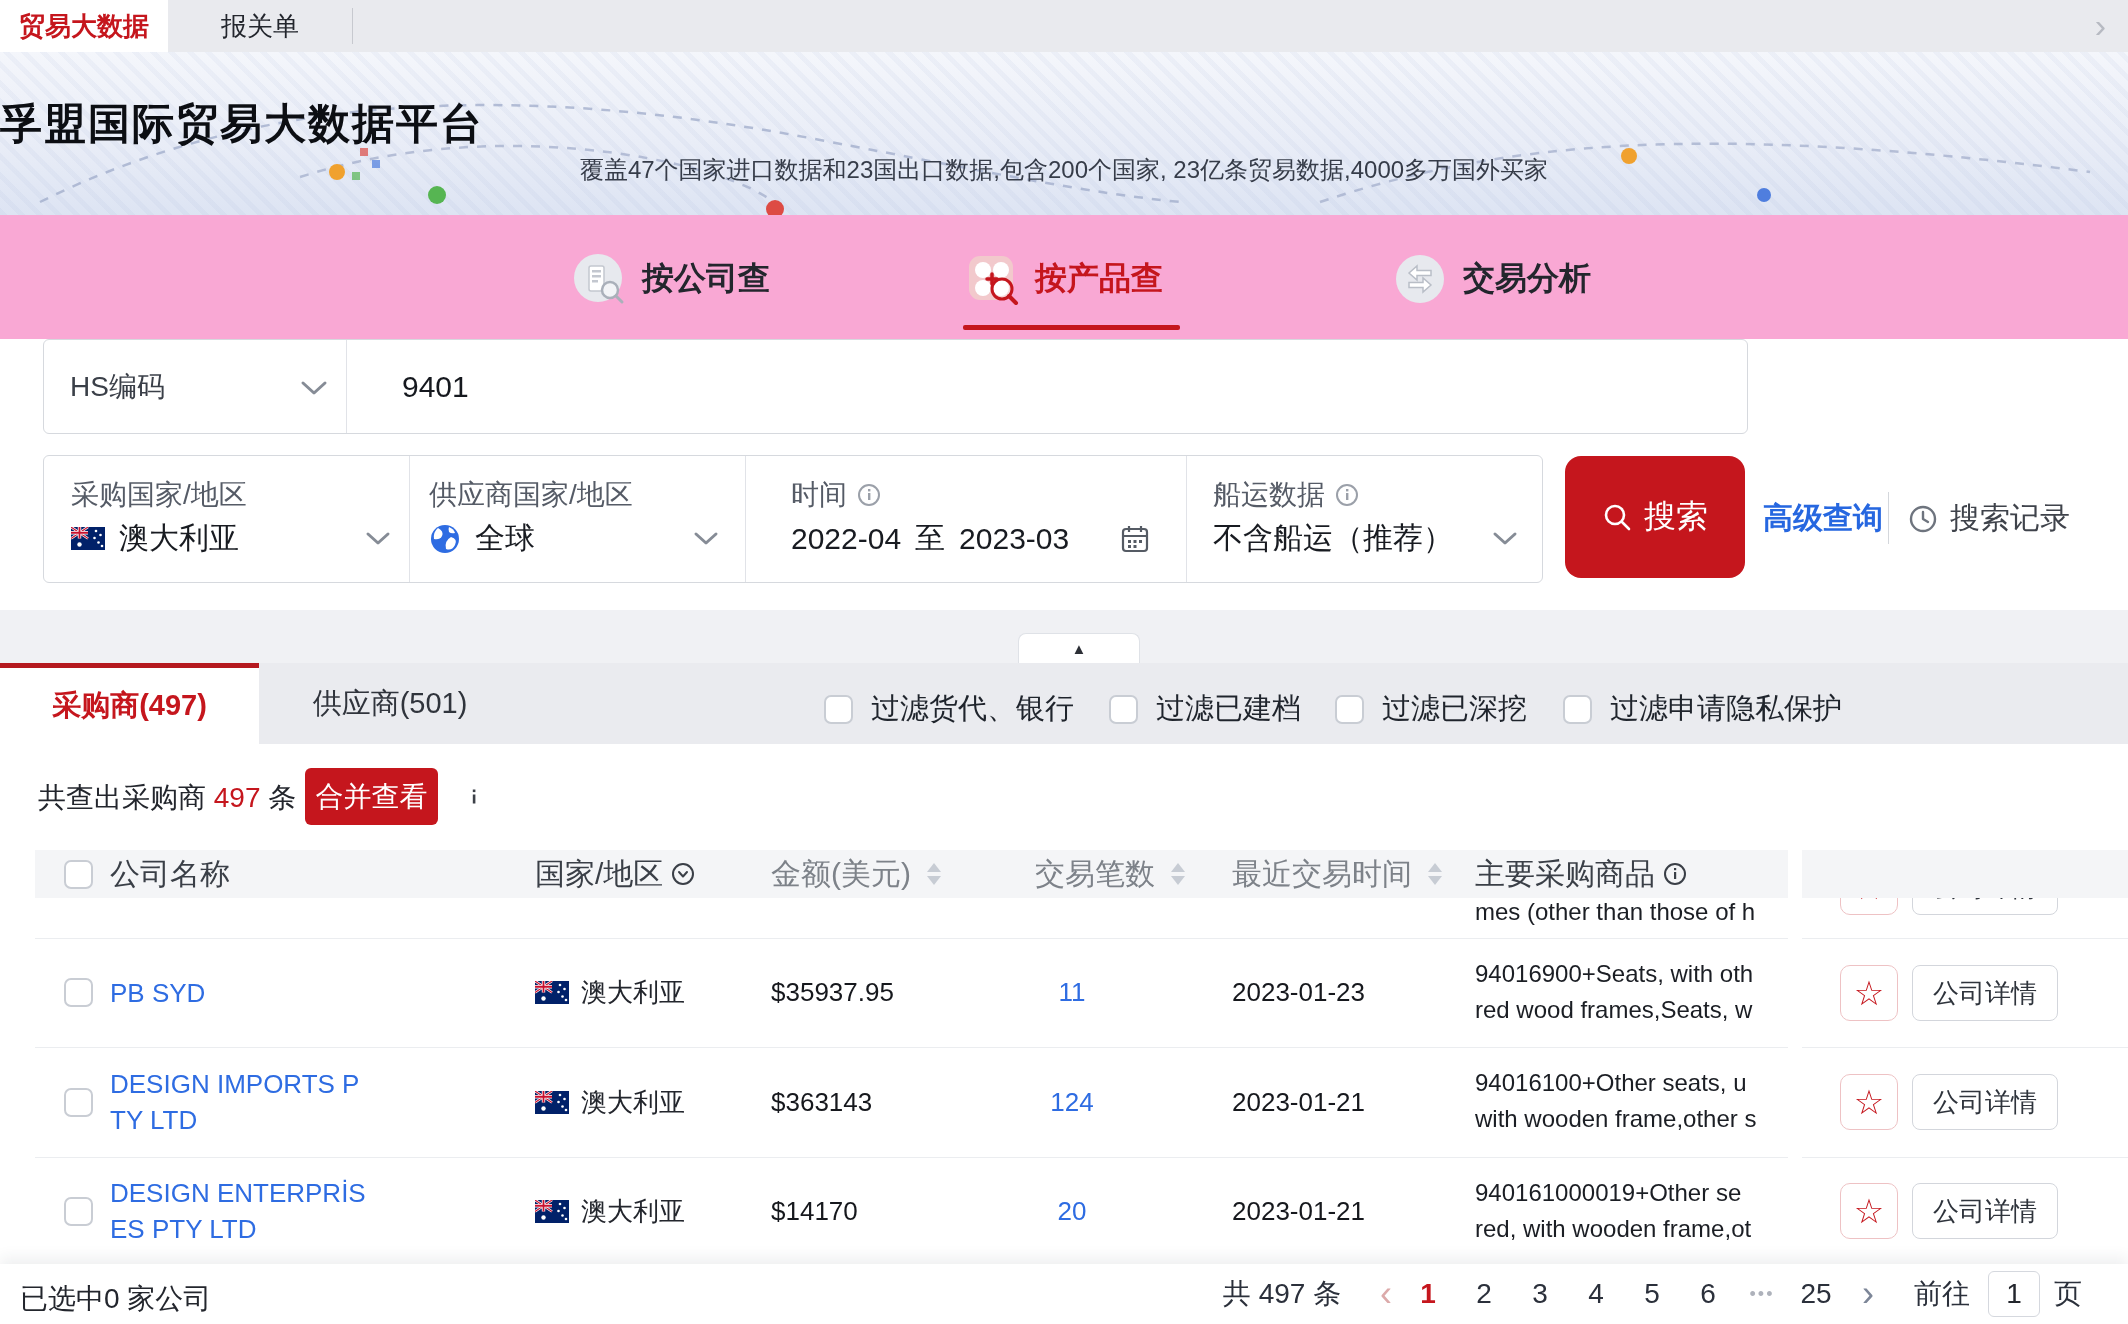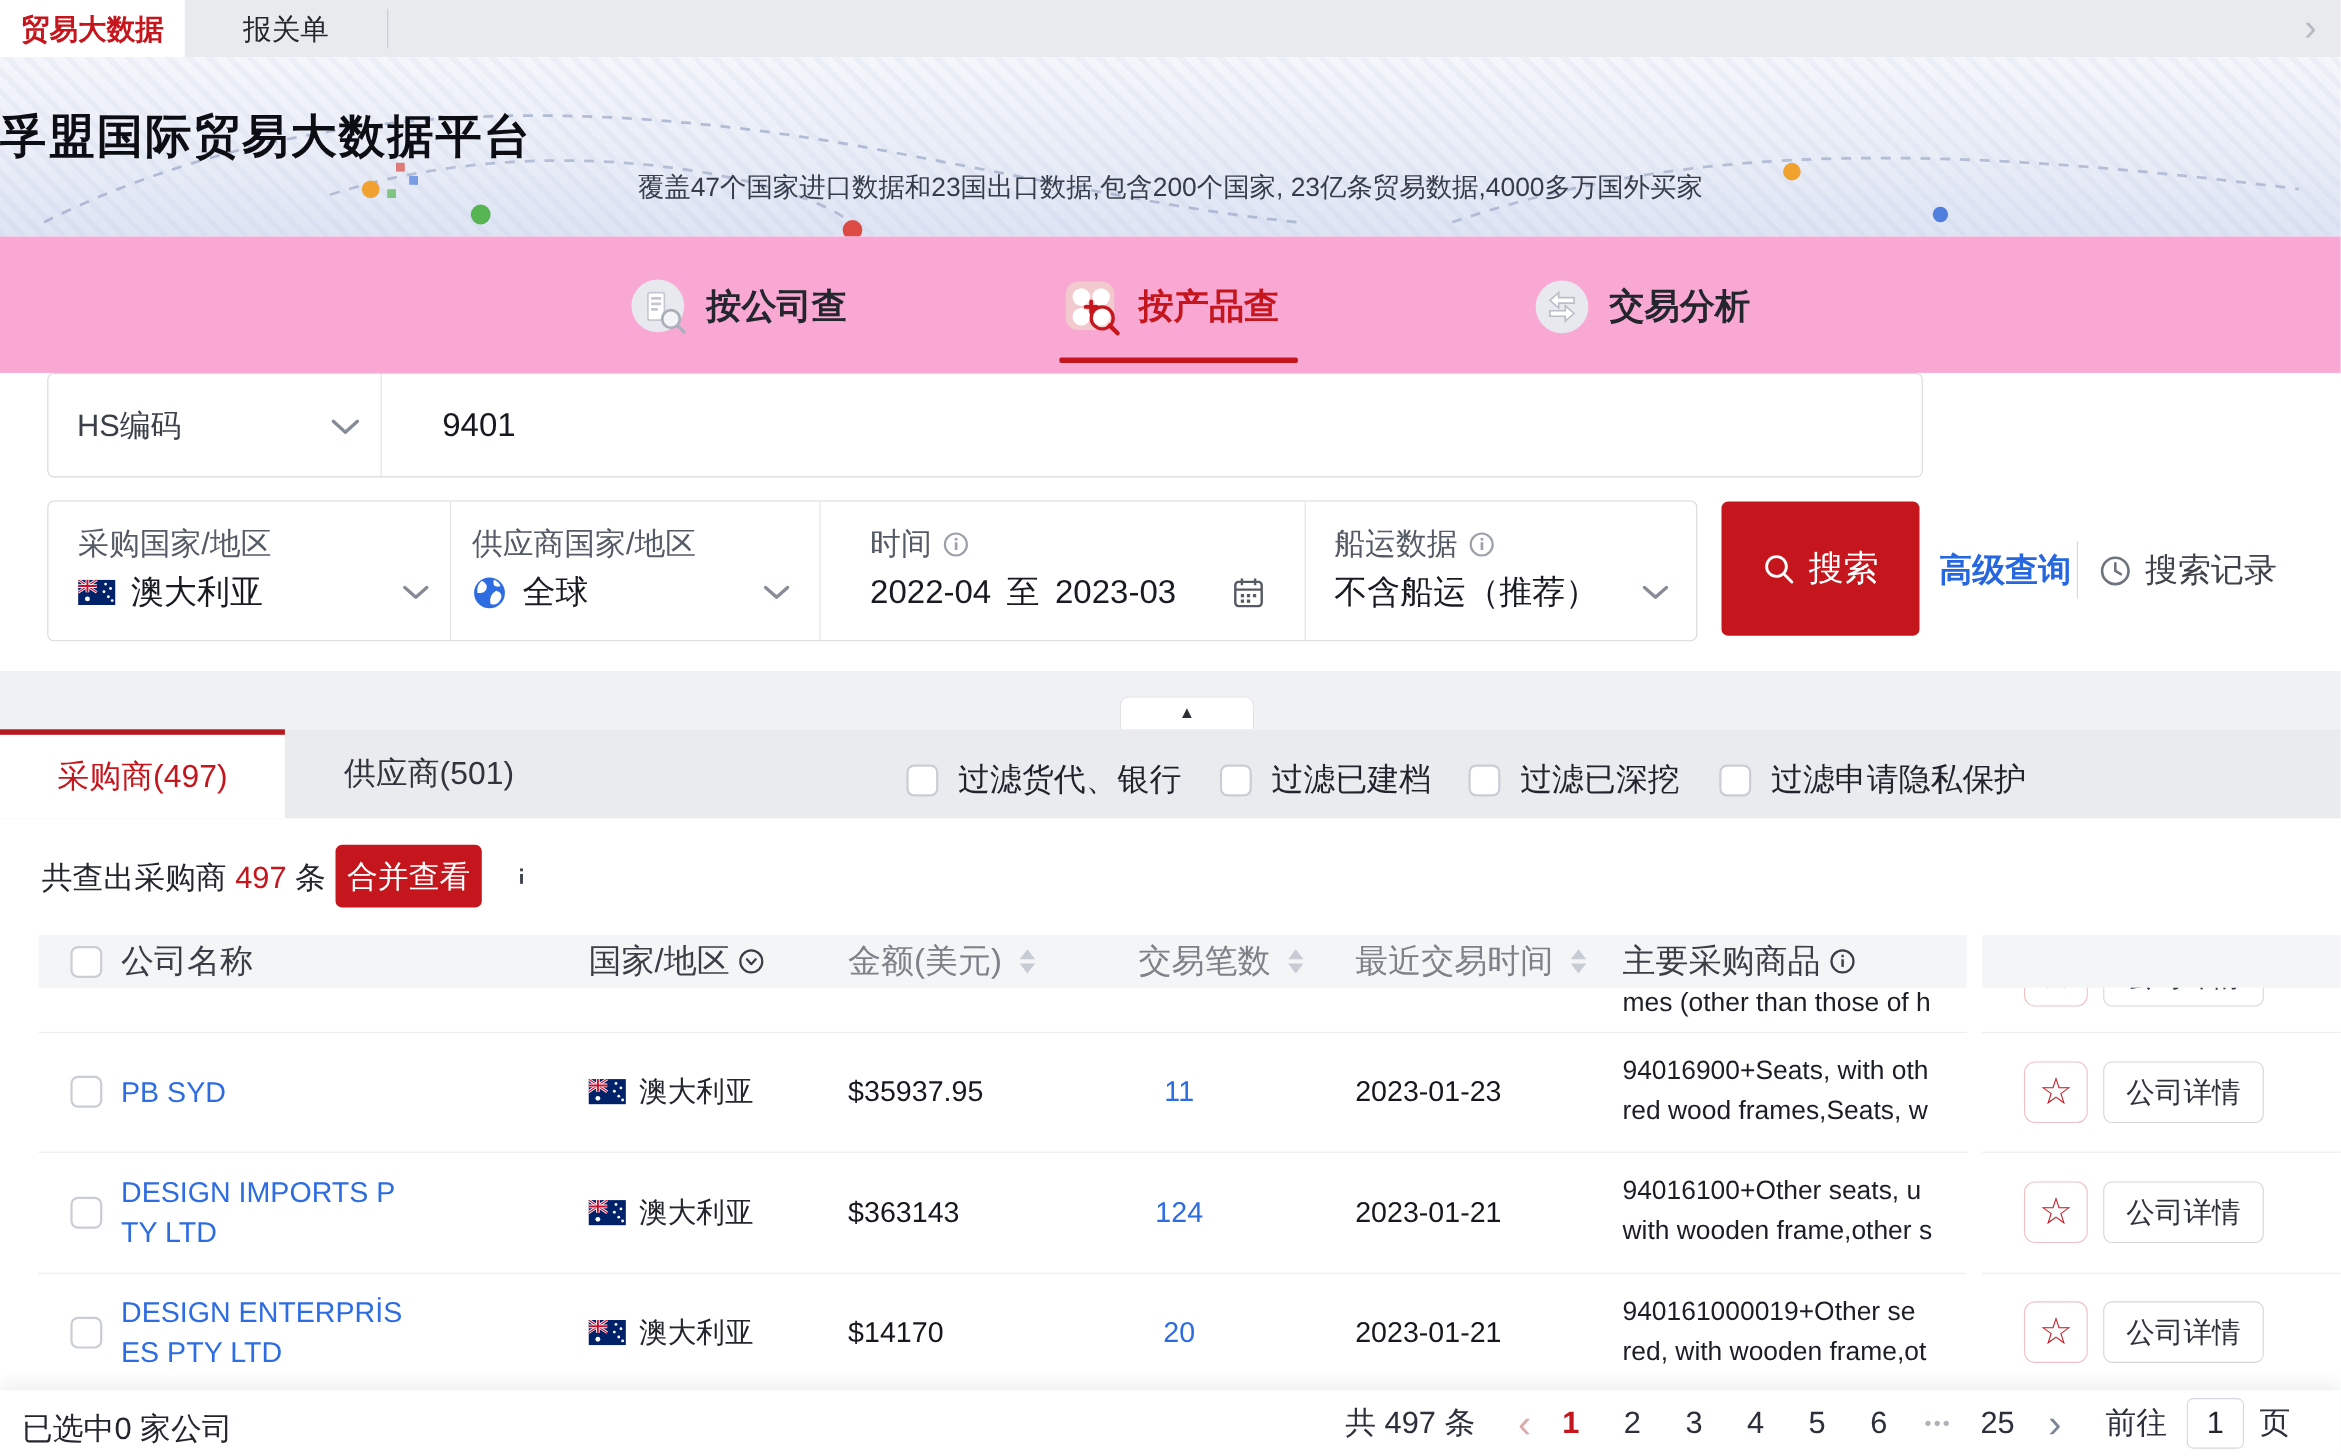--- a/index.html
+++ b/index.html
@@ -35,33 +35,33 @@
   .searchbox .sel-label{margin-left:26px;font-size:28px;color:#3a3f48}
   .searchbox .sel-divider{position:absolute;left:302px;top:0;width:1px;height:93px;background:#e1e3e8}
   .searchbox input{position:absolute;left:330px;top:1px;width:1360px;height:91px;border:0;outline:0;font-size:30px;color:#15181e;padding-left:28px;font-family:inherit;background:transparent}
 
   
   .filterbar{position:absolute;left:43px;top:455px;width:1500px;height:128px;border:1px solid #d6d9de;border-radius:6px;background:#fff}
   .fcell-divider{position:absolute;top:0;width:1px;height:126px;background:#e1e3e8}
   .flabel{position:absolute;top:20px;font-size:28px;color:#555b66;display:flex;align-items:center;gap:10px}
   .fvalue{position:absolute;top:62px;font-size:30px;color:#181b21;display:flex;align-items:center;gap:14px}
 
-  .btn-search{position:absolute;left:1565px;top:456px;width:180px;height:122px;background:#c5161d;border-radius:6px;border:0;color:#fff;font-size:32px;display:flex;align-items:center;justify-content:center;gap:12px;cursor:pointer;font-family:inherit}
+  .btn-search{position:absolute;left:1565px;top:456px;width:180px;height:122px;background:#c5161d;border-radius:16px;border:0;color:#fff;font-size:32px;display:flex;align-items:center;justify-content:center;gap:12px;cursor:pointer;font-family:inherit}
   .adv-link{position:absolute;left:1763px;top:498px;font-size:30px;font-weight:600;color:#2667e0;cursor:pointer}
   .vdiv{position:absolute;left:1888px;top:492px;width:1px;height:52px;background:#d4d7dc}
   .hist-link{position:absolute;left:1908px;top:498px;font-size:30px;color:#3f434b;display:flex;align-items:center;gap:12px;cursor:pointer}
 
   
   .band{position:absolute;left:0;top:610px;width:2128px;height:53px;background:#f0f1f4}
   .collapse-tab{position:absolute;left:1018px;top:633px;width:122px;height:30px;background:#fff;border:1px solid #dfe2e7;border-bottom:none;border-radius:8px 8px 0 0;display:flex;align-items:center;justify-content:center;font-size:15px;color:#2c2f36;cursor:pointer}
 
   
   .rtabs{position:absolute;left:0;top:663px;width:2128px;height:81px;background:#eaebef}
   .rtab{position:absolute;top:0;height:81px;display:flex;align-items:center;justify-content:center;font-size:29px;color:#30343c;cursor:pointer}
-  .rtab.active{background:#fff;color:#c5161d;font-weight:400;border-top:5px solid #b5191f}
+  .rtab.active{background:#fff;color:#c5161d;font-weight:700;border-top:5px solid #b5191f}
   .fcheck{position:absolute;top:26px;display:flex;align-items:center;gap:18px;font-size:29px;color:#1f242c}
   .cbox{width:29px;height:29px;border:2px solid #c9cdd4;border-radius:7px;background:#fff;flex:0 0 auto}
 
   
   .summary{position:absolute;left:38px;top:779px;font-size:28px;color:#23262d;display:flex;align-items:center}
   .btn-merge{position:absolute;left:305px;top:768px;width:133px;height:57px;background:#c5161d;border:0;border-radius:6px;color:#fff;font-size:28px;display:flex;align-items:center;justify-content:center;cursor:pointer;font-family:inherit}
 
   
   .thead{position:absolute;left:35px;top:850px;width:2093px;height:48px;background:#f4f5f7}
   .hcell{position:absolute;top:0;height:48px;display:flex;align-items:center;font-size:30px;color:#3a3f47;gap:8px}

